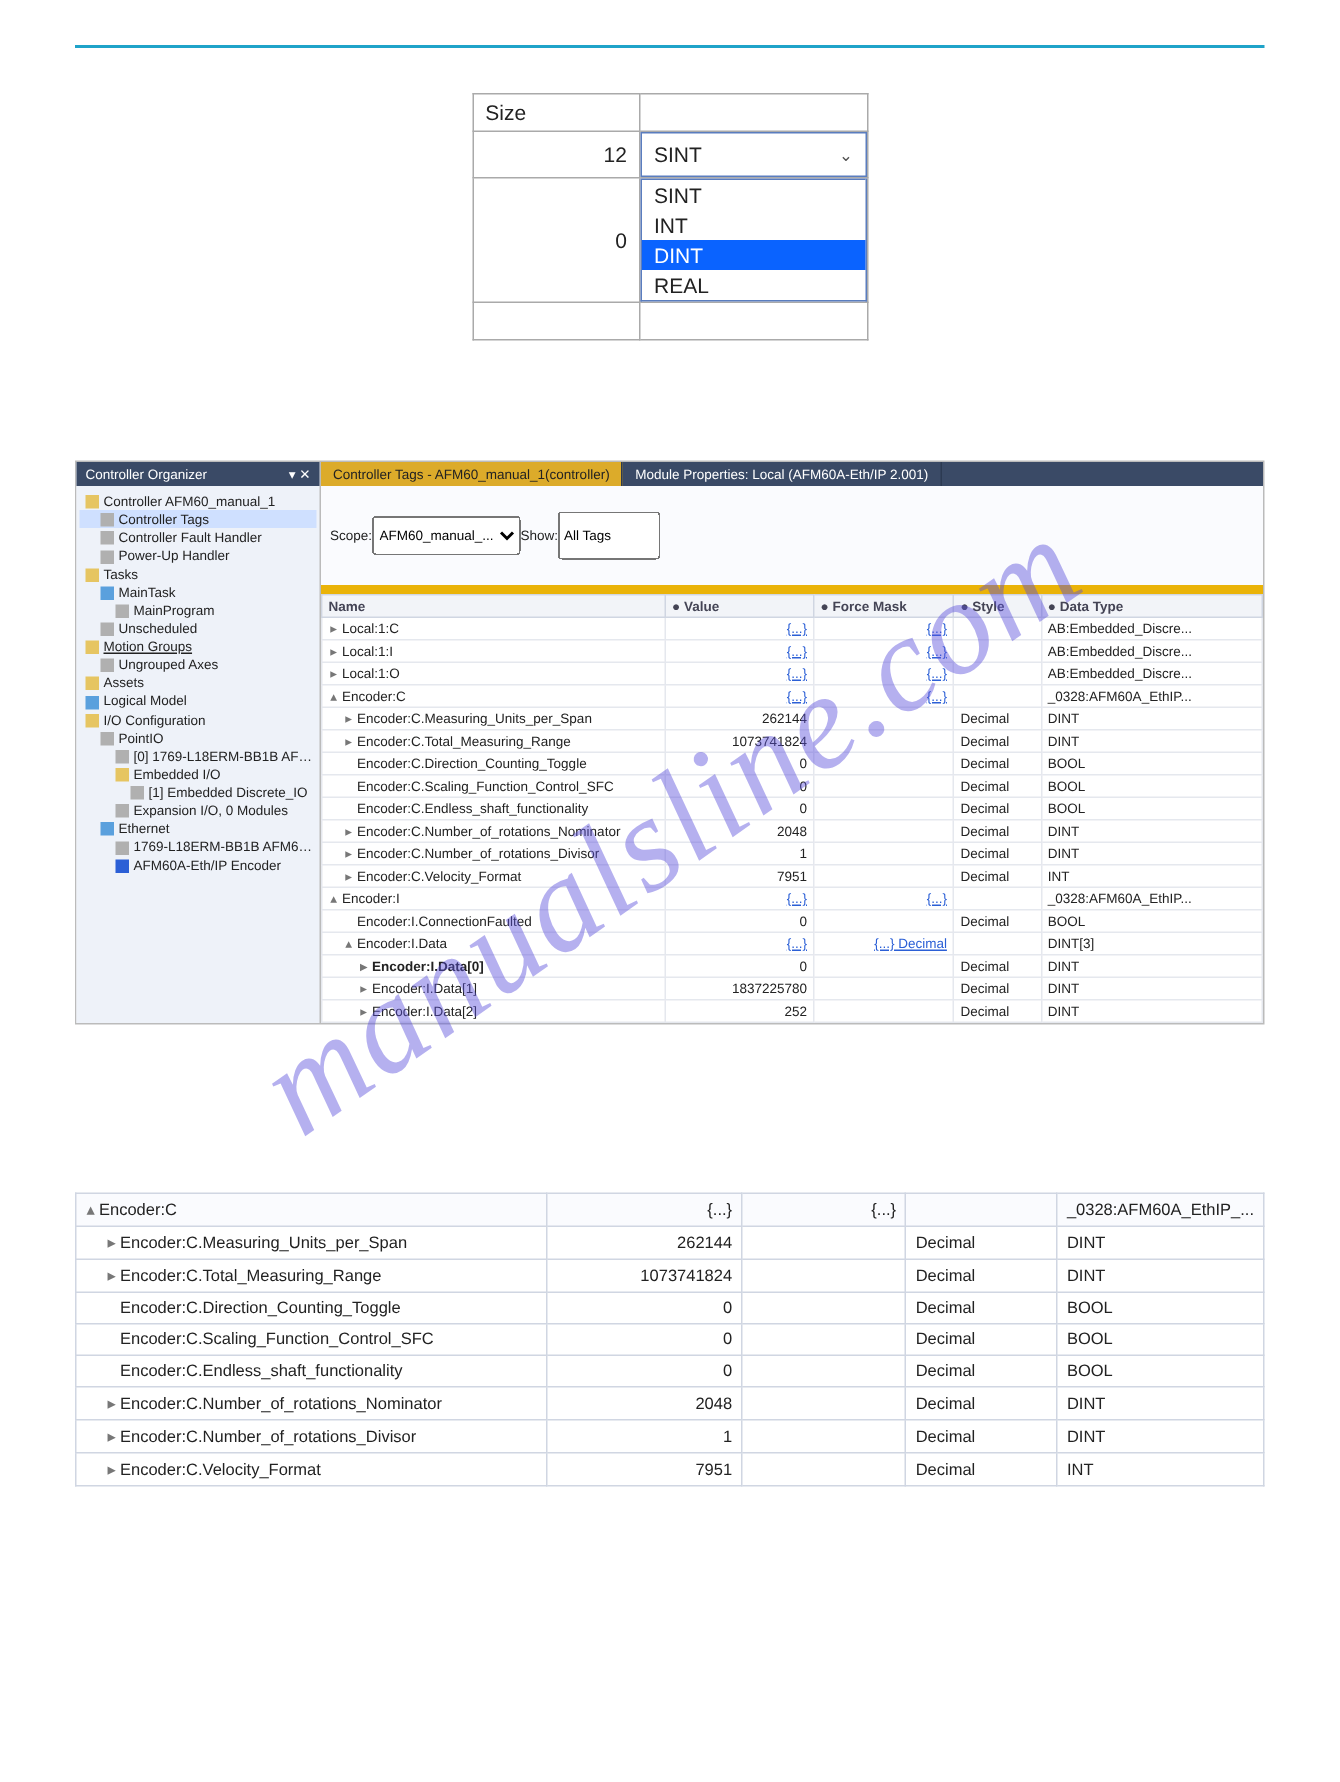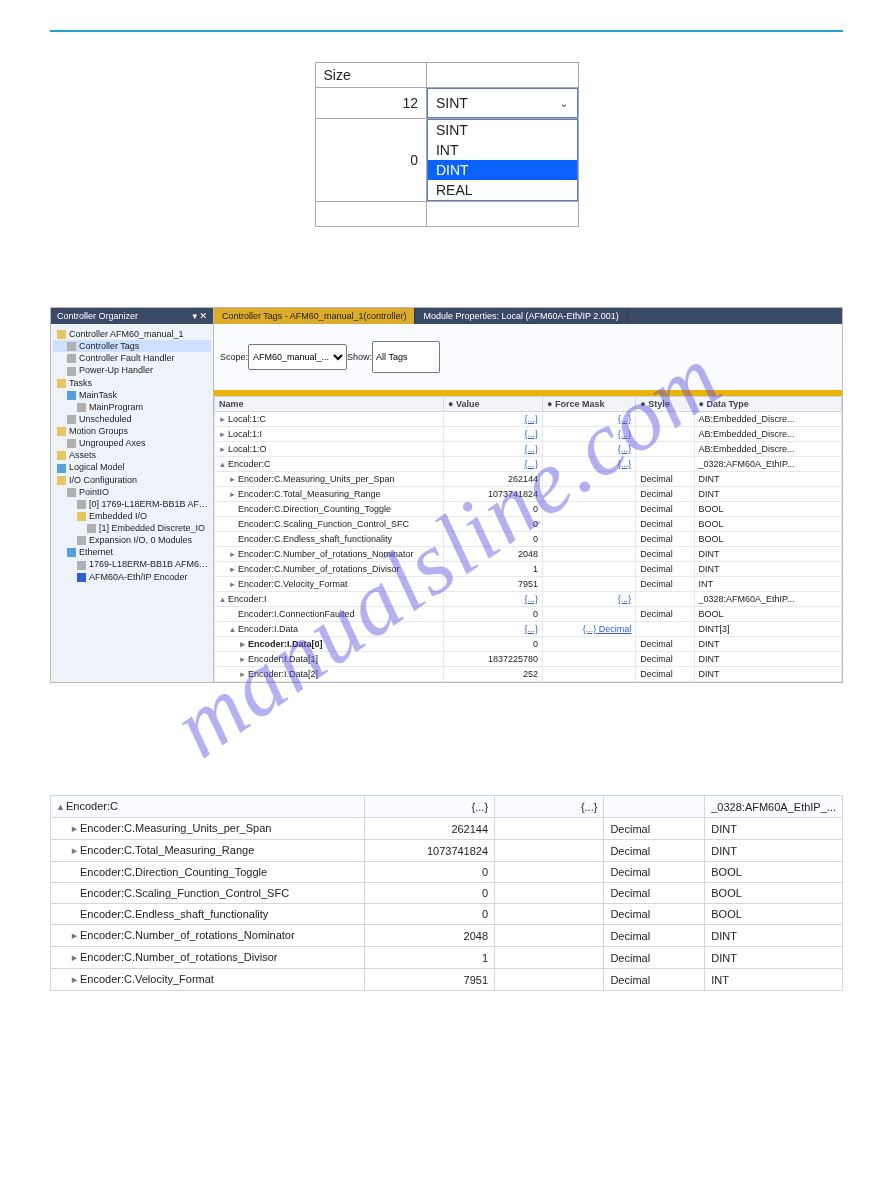--- a/index.html
+++ b/index.html
@@ -100,21 +100,21 @@
     </div>
     <div class="tree-body" id="tree-body">
           <div class="tn" style="padding-left: 4px;"><span class="ti ico-fd"></span><span>Controller AFM60_manual_1</span></div>
           <div class="tn sel" style="padding-left: 14px;"><span class="ti ico-bx"></span><span>Controller Tags</span></div>
           <div class="tn" style="padding-left: 14px;"><span class="ti ico-bx"></span><span>Controller Fault Handler</span></div>
           <div class="tn" style="padding-left: 14px;"><span class="ti ico-bx"></span><span>Power-Up Handler</span></div>
           <div class="tn" style="padding-left: 4px;"><span class="ti ico-fd"></span><span>Tasks</span></div>
           <div class="tn" style="padding-left: 14px;"><span class="ti ico-gr"></span><span>MainTask</span></div>
           <div class="tn" style="padding-left: 24px;"><span class="ti ico-bx"></span><span>MainProgram</span></div>
           <div class="tn" style="padding-left: 14px;"><span class="ti ico-bx"></span><span>Unscheduled</span></div>
-          <div class="tn" style="padding-left: 4px;"><span class="ti ico-fd"></span><span>Motion Groups</span></div>
+          <div class="tn" style="padding-left: 4px; text-decoration: underline;"><span class="ti ico-fd"></span><span>Motion Groups</span></div>
           <div class="tn" style="padding-left: 14px;"><span class="ti ico-bx"></span><span>Ungrouped Axes</span></div>
           <div class="tn" style="padding-left: 4px;"><span class="ti ico-fd"></span><span>Assets</span></div>
           <div class="tn" style="padding-left: 4px;"><span class="ti ico-gr"></span><span>Logical Model</span></div>
           <div class="tn" style="padding-left: 4px;"><span class="ti ico-fd"></span><span>I/O Configuration</span></div>
           <div class="tn" style="padding-left: 14px;"><span class="ti ico-bx"></span><span>PointIO</span></div>
           <div class="tn" style="padding-left: 24px;"><span class="ti ico-bx"></span><span>[0] 1769-L18ERM-BB1B AFM60_manual_1</span></div>
           <div class="tn" style="padding-left: 24px;"><span class="ti ico-fd"></span><span>Embedded I/O</span></div>
           <div class="tn" style="padding-left: 34px;"><span class="ti ico-bx"></span><span>[1] Embedded Discrete_IO</span></div>
           <div class="tn" style="padding-left: 24px;"><span class="ti ico-bx"></span><span>Expansion I/O, 0 Modules</span></div>
           <div class="tn" style="padding-left: 14px;"><span class="ti ico-gr"></span><span>Ethernet</span></div>

